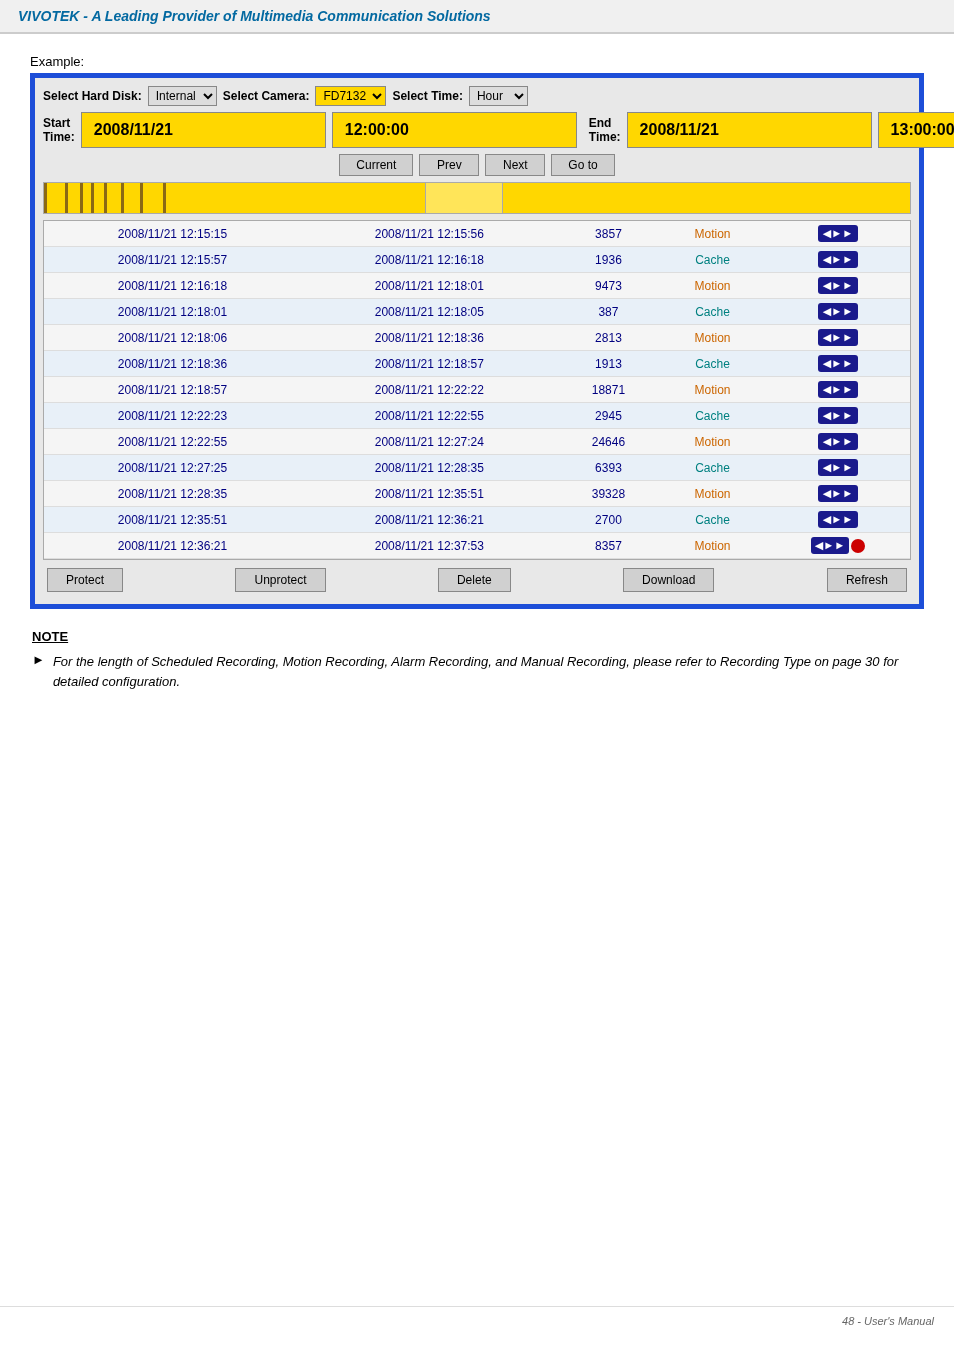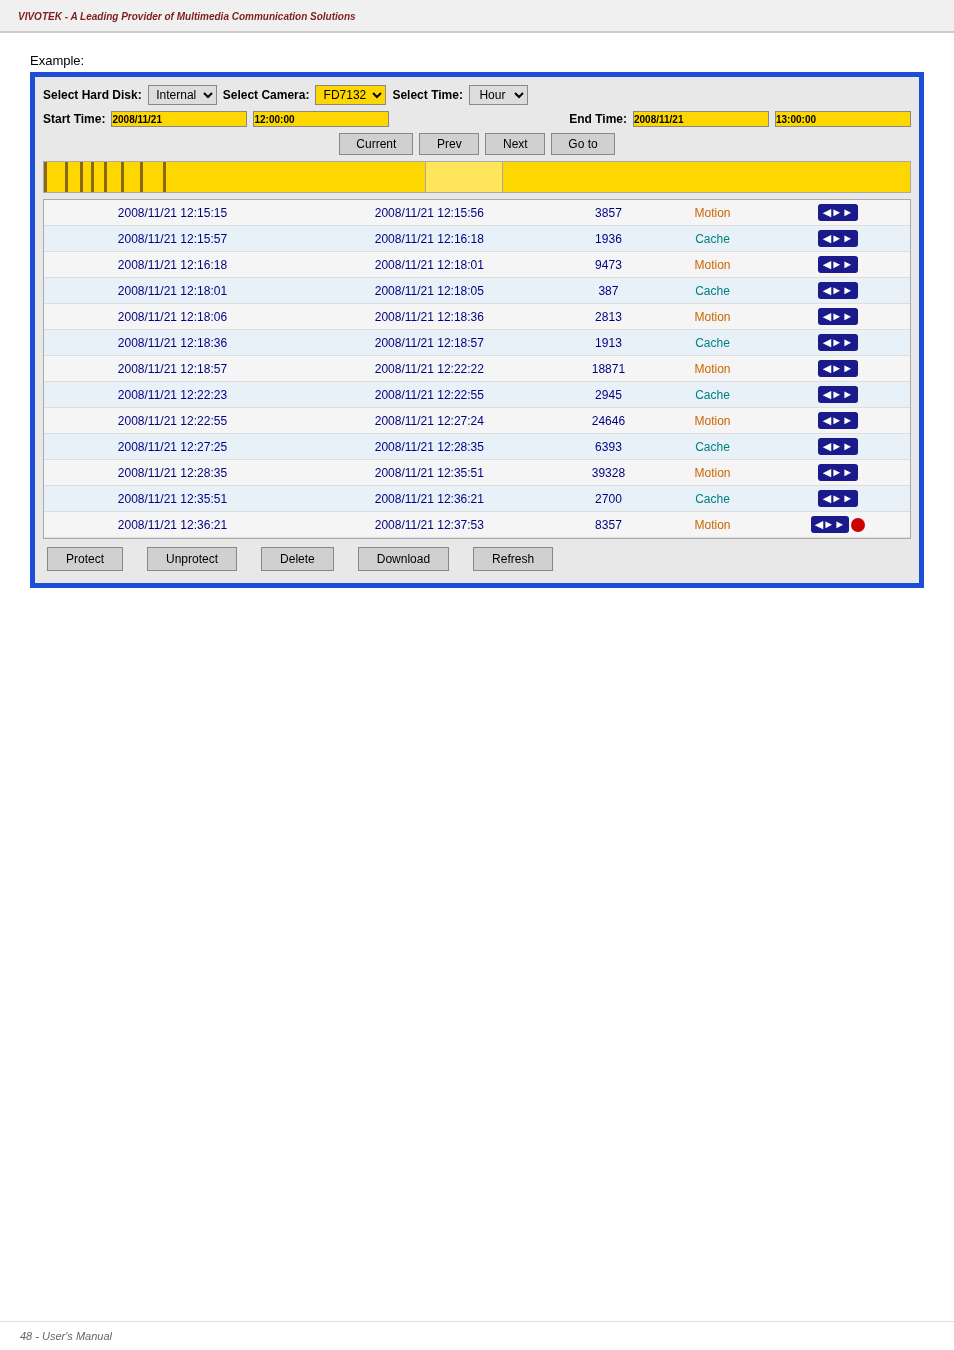--- a/index.html
+++ b/index.html
@@ -14,22 +14,22 @@
 
     
     .header {
       background: #f0f0f0;
       border-bottom: 2px solid #ccc;
       padding: 8px 18px;
     }
     .header-title {
       font-style: italic;
       font-weight: bold;
-      color: #7f1d1d;
-      font-size: 10px;
+      color: #0369a1;
+      font-size: 14px;
     }
 
     
     .content {
       padding: 20px 30px;
     }
 
     .example-label {
       font-size: 13px;
       font-weight: normal;
@@ -58,21 +58,20 @@
     .select-row label {
       font-size: 12px;
       font-weight: bold;
     }
     .select-row select, .select-row input[type="text"] {
       font-size: 12px;
       border: 1px solid #888;
       background: #fff;
       padding: 1px 3px;
       height: 20px;
-      text-align: center;
     }
     .select-row select {
       background: #ddd;
     }
     .select-highlight {
       background: #ffd700 !important;
       border: 1px solid #888;
     }
 
     
@@ -82,23 +81,23 @@
       gap: 6px;
       margin-bottom: 6px;
     }
     .time-row label {
       font-size: 12px;
       font-weight: bold;
     }
     .time-input {
       background: #ffd700;
       border: 1px solid #888;
-      font-size: 10px;
-      padding: 1px 0;
-      height: 16px;
+      font-size: 16px;
+      padding: 1px 12px;
+      height: 36px;
       font-weight: bold;
     }
 
     
     .nav-row {
       display: flex;
       align-items: flex-end;
       gap: 6px;
       margin-bottom: 6px;
       justify-content: center;
@@ -170,23 +169,23 @@
     .play-icon-special .stop-circle { 
       width: 14px; height: 14px; 
       background: #cc0000; 
       border-radius: 50%;
       display: inline-block;
     }
 
     
     .bottom-row {
       display: flex;
-      gap: 24px;
+      gap: 12px;
       padding: 8px 4px 4px 4px;
-      justify-content: flex-start;
+      justify-content: space-between;
     }
     .bottom-btn {
       background: #d0d0d0;
       border: 1px solid #888;
       padding: 4px 18px;
       font-size: 12px;
       cursor: pointer;
       min-width: 70px;
     }
 
@@ -211,29 +210,30 @@
       color: #000;
       font-style: normal;
     }
     .note-text {
       line-height: 1.5;
     }
 
     
     .footer {
       position: fixed;
-      bottom: 0;
+      bottom: 15px;
       left: 0;
       width: 954px;
       padding: 8px 20px;
       font-size: 11px;
       color: #666;
       font-style: italic;
       border-top: 1px solid #ddd;
       background: #fff;
+      text-align: right;
     }
 
     .scrollable-table {
       max-height: 400px;
       overflow-y: auto;
       border: 1px solid #aaa;
     }
   </style>
 </head>
 <body>
@@ -410,18 +410,25 @@
     <div class="bottom-row">
       <button class="bottom-btn">Protect</button>
       <button class="bottom-btn">Unprotect</button>
       <button class="bottom-btn">Delete</button>
       <button class="bottom-btn">Download</button>
       <button class="bottom-btn">Refresh</button>
     </div>
 
   </div>
 
+  <div class="note-section">
+    <p class="note-title">NOTE</p>
+    <div class="note-item">
+      <span class="note-arrow">►</span>
+      <span class="note-text">For the length of Scheduled Recording, Motion Recording, Alarm Recording, and Manual Recording, please refer to Recording Type on page 30 for detailed configuration.</span>
+    </div>
+  </div>
 
 </div>
 
 <div class="footer">
   <span>48 - User's Manual</span>
 </div>
 
 </body></html>

